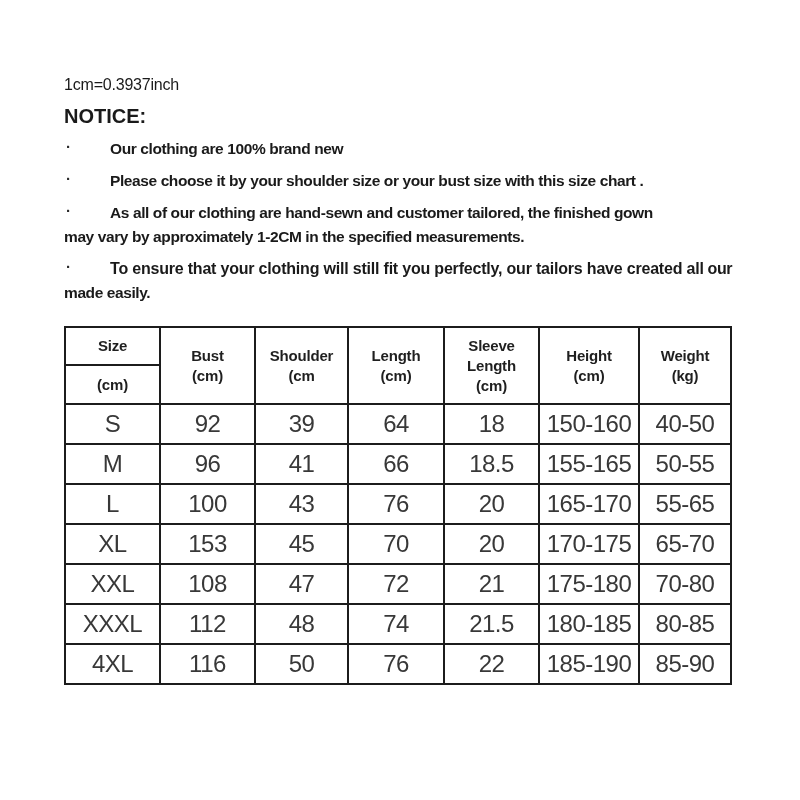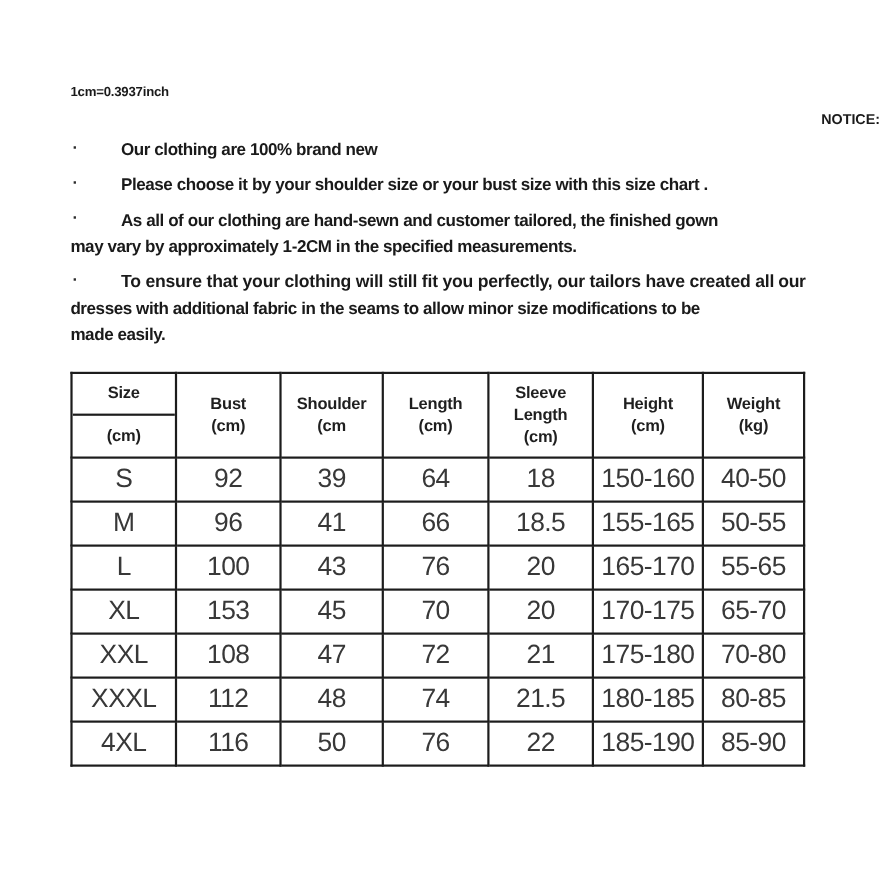--- a/index.html
+++ b/index.html
@@ -15,29 +15,28 @@
   .page {
     position: relative;
     box-sizing: border-box;
     width: 800px;
     height: 800px;
     padding: 76px 0 0 64px;
     overflow: hidden;
   }
   .conv {
     margin: 0 0 11px 0;
-    font-size: 12px;
-    font-weight: bold;
+    font-size: 16px;
+    font-weight: normal;
     letter-spacing: -0.2px;
   }
   .heading {
     margin: 0 0 9px 0;
-    font-size: 13px;
-    font-weight: bold;
-    text-align: right;
+    font-size: 20px;
+    font-weight: bold;
   }
   .bullet {
     position: relative;
     margin: 0 0 8px 0;
   }
   .dot {
     position: absolute;
     left: 2px;
     top: 1px;
     font-size: 15px;
@@ -123,21 +122,20 @@
 
   <div class="bullet">
     <span class="dot">·</span>
     <div class="bline indent">As all of our clothing are hand-sewn and customer tailored, the finished gown</div>
     <div class="bline">may vary by approximately 1-2CM in the specified measurements.</div>
   </div>
 
   <div class="bullet">
     <span class="dot">·</span>
     <div class="bline indent"><span class="sm">To ensure that your clothing will still fit you perfectly, our tailors have created all</span> <span class="lg">our</span></div>
-    <div class="bline">dresses with additional fabric in the seams to allow minor size modifications to be</div>
     <div class="bline">made easily.</div>
   </div>
 
   <table class="size-chart">
     <colgroup>
       <col style="width:95px">
         <col style="width:95px">
         <col style="width:93px">
         <col style="width:96px">
         <col style="width:95px">

